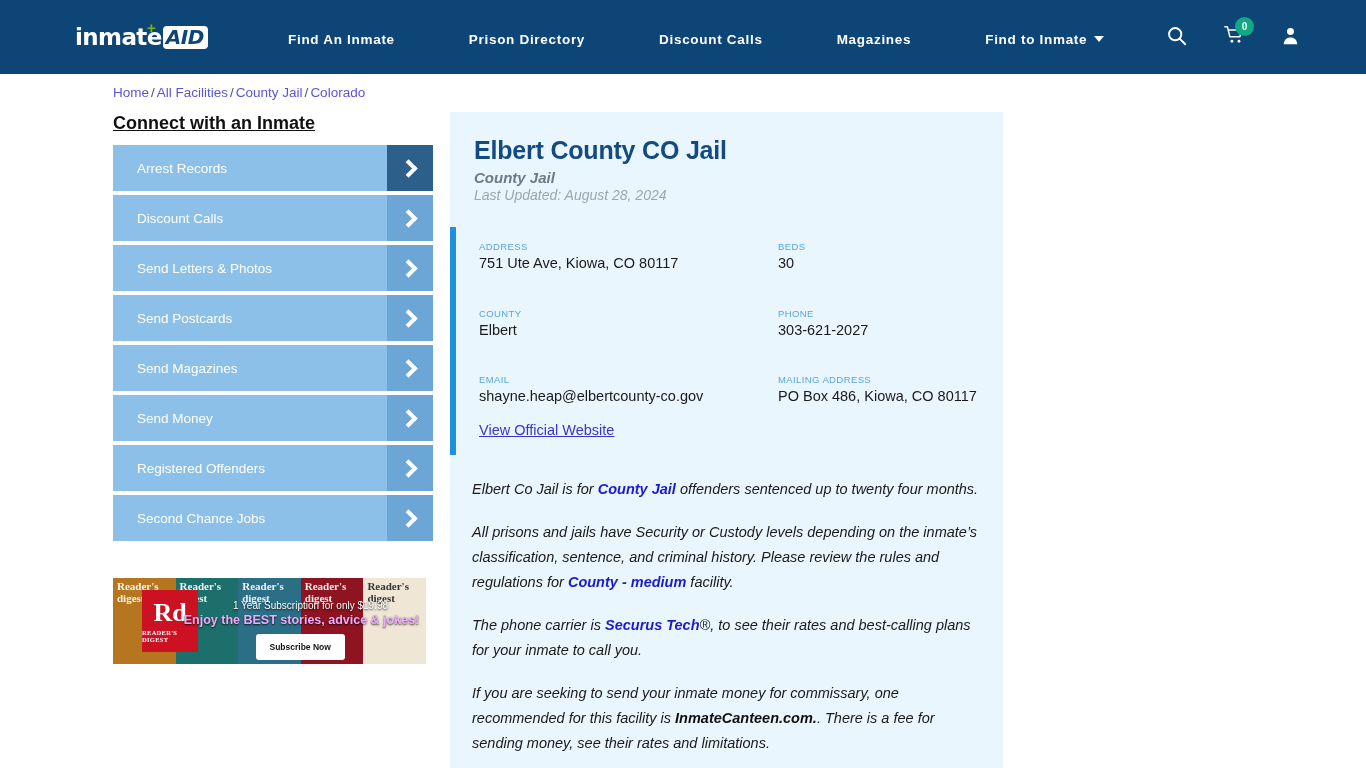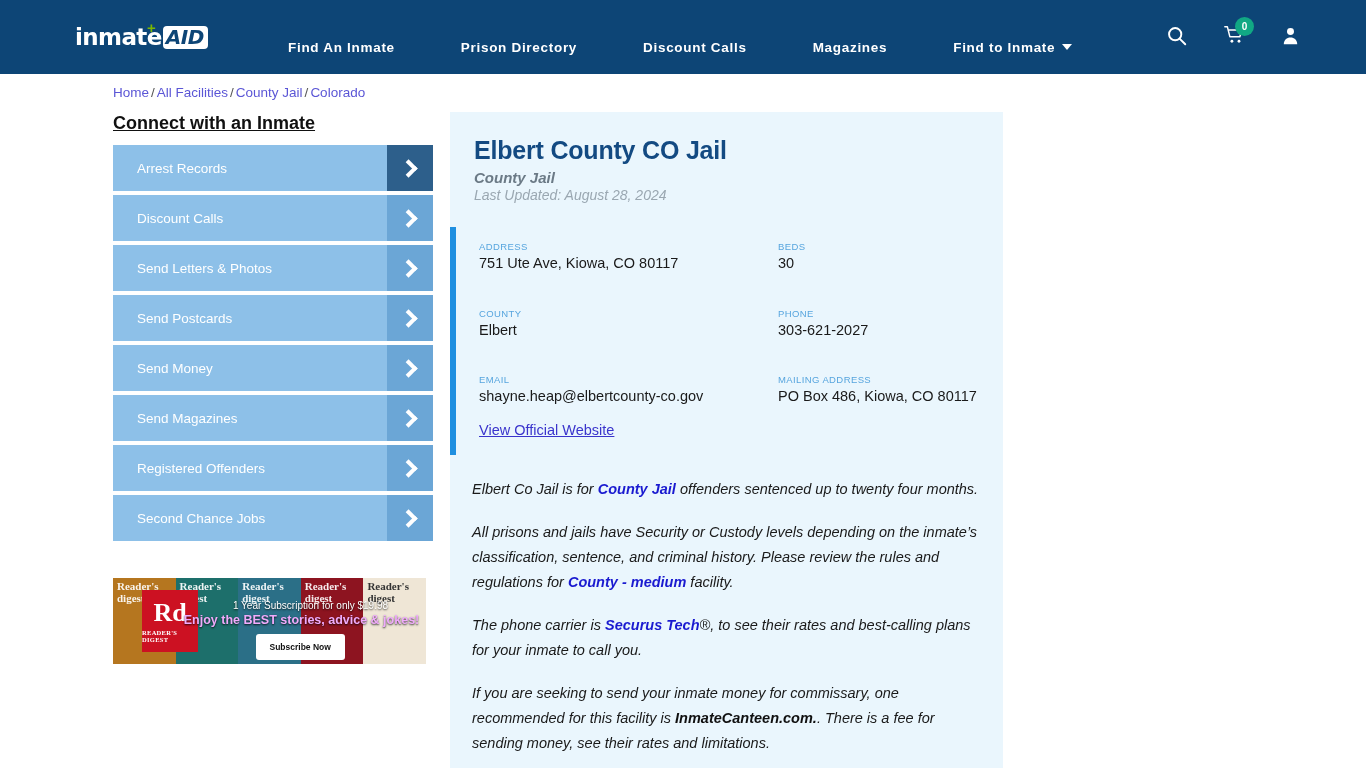--- a/index.html
+++ b/index.html
@@ -32,22 +32,22 @@
     padding: 0px 4px 1px 3px; border-radius: 4px;
     margin-left: 1px; line-height: 22px; letter-spacing: -0.5px;
     font-family: "DejaVu Sans", sans-serif;
   }
   .logo-plus {
     position: absolute; left: 72px; top: -2px;
     color: #7ab800; font-size: 15px; font-weight: bold; line-height: 1;
   }
 
   .nav {
-    position: absolute; left: 255px; top: 12px; height: 70px;
-    display: flex; align-items: center; gap: 0px;
+    position: absolute; left: 255px; top: 4px; height: 70px;
+    display: flex; align-items: center; gap: 8px;
   }
   .nav-item {
     color: #ffffff; font-size: 13.5px; font-weight: bold;
     letter-spacing: 0.7px; padding: 0 33px; cursor: pointer;
     white-space: nowrap;
   }
   .nav-caret {
     display: inline-block; margin-left: 7px;
     border-left: 5px solid transparent; border-right: 5px solid transparent;
     border-top: 6px solid #ffffff; vertical-align: 2px;
@@ -259,27 +259,27 @@
         <i class="chev"></i>
       </span>
   </div>
   <div class="side-item">
     <span class="side-item-label">Send Postcards</span>
     <span class="side-arrow">
         <i class="chev"></i>
       </span>
   </div>
   <div class="side-item">
+    <span class="side-item-label">Send Magazines</span>
+    <span class="side-arrow">
+        <i class="chev"></i>
+      </span>
+  </div>
+  <div class="side-item">
     <span class="side-item-label">Send Money</span>
-    <span class="side-arrow">
-        <i class="chev"></i>
-      </span>
-  </div>
-  <div class="side-item">
-    <span class="side-item-label">Send Magazines</span>
     <span class="side-arrow">
         <i class="chev"></i>
       </span>
   </div>
   <div class="side-item">
     <span class="side-item-label">Registered Offenders</span>
     <span class="side-arrow">
         <i class="chev"></i>
       </span>
   </div>

